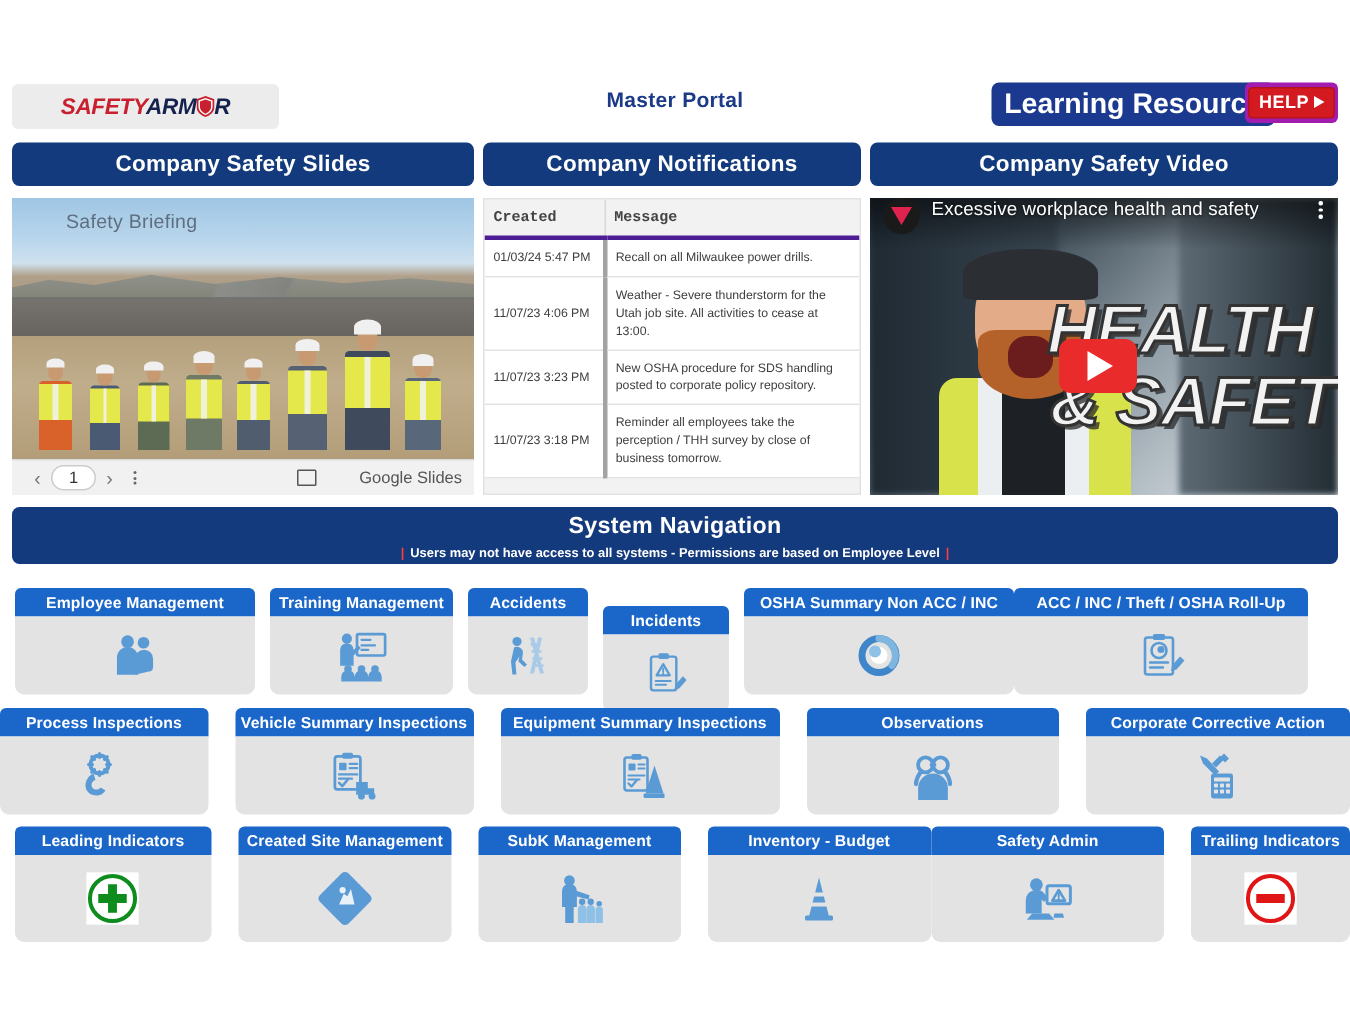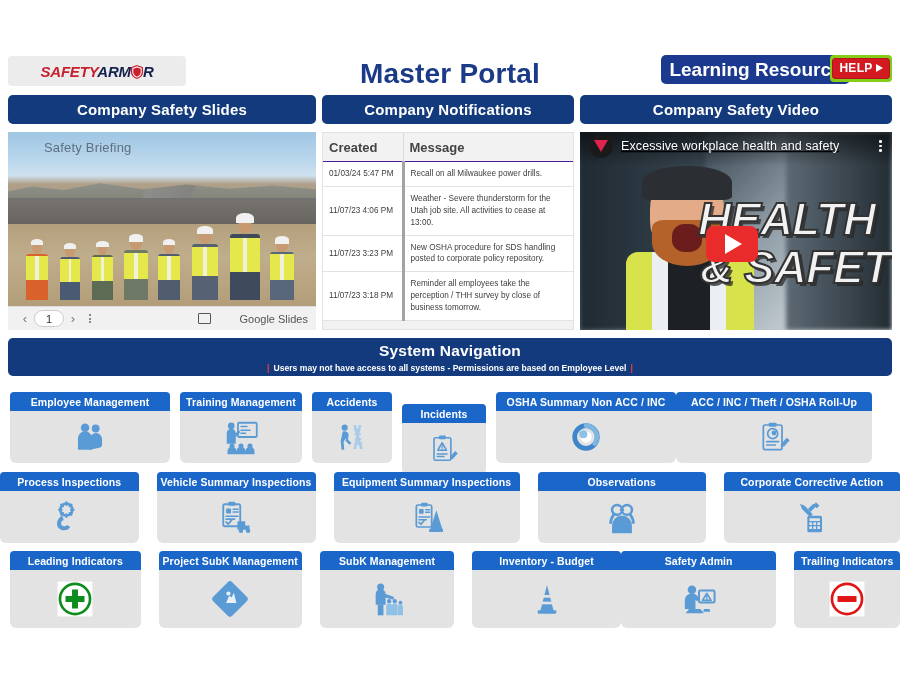--- a/index.html
+++ b/index.html
@@ -26,33 +26,33 @@
   .logo-safety { color: #c8202e; }
   .logo-arm { color: #15224d; }
   .logo-shield {
     display: inline-block; position: relative; width: 12px; height: 14px;
     vertical-align: -2px; margin: 0 0px;
   }
   .logo-shield svg { display:block; }
 
   .master-title {
     position: absolute; left: 0; top: 8px; width: 900px;
-    text-align: center; font-size: 28px; font-weight: bold; color: #1b3a87;
+    text-align: center; font-size: 14px; font-weight: bold; color: #1b3a87;
     letter-spacing: .2px;
   }
   .learn-btn {
     position: absolute; left: 661px; top: 5px; width: 189px; height: 29px;
     background: #1b3a8f; border-radius: 5px; color: #fff;
     font-size: 19px; font-weight: bold;
     display: flex; align-items: center; justify-content: center;
     cursor: pointer; border: none;
   }
   .help-btn {
     position: absolute; left: 830px; top: 5px; width: 62px; height: 27px;
-    background: #84cc16; border-radius: 4px;
+    background: #a21caf; border-radius: 4px;
     display: flex; align-items: center; justify-content: center;
     cursor: pointer;
   }
   .help-inner {
     background: #d31a20; border-radius: 3px; color: #fff;
     font-size: 12px; font-weight: bold; letter-spacing: .3px;
     padding: 2px 6px 3px 6px; display: flex; align-items: center; gap: 3px;
     border: 1px solid #b3141a;
   }
   .help-tri {
@@ -132,22 +132,22 @@
   .sb-gicon { width: 13px; height: 11px; border: 1.6px solid #555; border-radius: 1px; }
   .sb-gtxt { font-size: 11px; color: #555; margin-left: 24px; }
 
   
   .notif {
     position: absolute; left: 322px; top: 132px; width: 252px; height: 198px;
     background: #f2f2f2; border: 1px solid #e2e2e2; overflow: hidden;
   }
   .ntable { width: 100%; border-collapse: collapse; table-layout: fixed; }
   .ntable th {
-    background: #f2f2f2; color: #444; font-size: 13px; font-weight: bold;
-    text-align: left; padding: 7px 5px 6px 6px; border-bottom: 1px solid #4c1d95;
+    background: #f2f2f2; color: #444; font-size: 10px; font-weight: bold;
+    text-align: left; padding: 7px 5px 6px 6px; border-bottom: 3px solid #4c1d95; font-family: Liberation Mono, monospace;
   }
   .ntable td {
     background: #fff; color: #3d3d3d; font-size: 8.2px; line-height: 1.45;
     padding: 6px 5px 6px 6px; border-bottom: 1px solid #e3e3e3;
     vertical-align: middle;
   }
   .ntable .c-created { width: 80px; border-right: 3px solid #a3a3a3; }
   .ntable th.c-created { border-right: 1px solid #d9d9d9; }
 
   
@@ -170,21 +170,21 @@
   .v-mouth{ position:absolute; left:48px; top:52px; width:30px; height:28px;
      background:#6b1d1d; border-radius:42%; }
   .v-vest { position:absolute; left:2px; top:80px; width:128px; height:118px;
      background:#d8e24a; border-radius:12px 12px 0 0; }
   .v-vest:before{content:""; position:absolute; left:26px; top:0; width:16px; height:100%; background:#eceff2;}
   .v-vest:after {content:""; position:absolute; left:84px; top:0; width:16px; height:100%; background:#eceff2;}
   .v-inner{ position:absolute; left:44px; top:78px; width:42px; height:120px; background:#1d2126; border-radius:8px;}
   .v-title-bar {
     position: absolute; left: 0; top: 0; width: 312px; height: 34px;
     background: linear-gradient(to bottom, rgba(0,0,0,.55), rgba(0,0,0,0));
-    display: flex; align-items: center; padding: 0 10px 6px 9px; text-decoration: underline;
+    display: flex; align-items: flex-start; padding: 0 10px 6px 9px;
   }
   .v-logo { width: 24px; height: 24px; border-radius: 50%; background:#1a1a1a;
      display:flex; align-items:center; justify-content:center; flex: 0 0 auto;}
   .v-logo-tri { width:0;height:0; border-left:7px solid transparent; border-right:7px solid transparent;
      border-top:12px solid #e0234e; }
   .v-title { color:#fff; font-size: 12.5px; margin-left: 8px; letter-spacing:.1px;
      text-shadow: 0 1px 2px rgba(0,0,0,.7); white-space: nowrap; overflow:hidden;}
   .v-kebab { margin-left:auto; color:#fff; font-size:12px; line-height:8px; cursor:pointer;}
   .v-kebab i{display:block;width:2.6px;height:2.6px;background:#fff;border-radius:50%;margin:2px auto;font-style:normal;}
   .v-word {
@@ -581,21 +581,21 @@
           <div class="tile-ico">
             <svg width="38" height="38" viewBox="0 0 48 48">
               <rect x="2" y="2" width="44" height="44" fill="#fff"></rect>
               <circle cx="24" cy="24" r="19" fill="none" stroke="#0f8c1e" stroke-width="3.4"></circle>
               <path d="M24 12v24M12 24h24" stroke="#0f8c1e" stroke-width="7.5" stroke-linecap="butt"></path>
             </svg>
           </div>
         </div>
       </div>
       <div class="tile" style="width: 148px; margin-right: 18px;">
-        <div class="tile-head">Project SubK Management</div>
+        <div class="tile-head">Created Site Management</div>
         <div class="tile-body">
           <div class="tile-ico">
             <svg width="38" height="38" viewBox="0 0 48 48">
               <rect x="7" y="7" width="34" height="34" rx="4" transform="rotate(45 24 24)" fill="#5b9bd5"></rect>
               <path d="M19 29l4-9 3 2 3-6 3 13z" fill="#e9f1f8"></path>
               <circle cx="22" cy="17" r="2.6" fill="#e9f1f8"></circle>
             </svg>
           </div>
         </div>
       </div>

